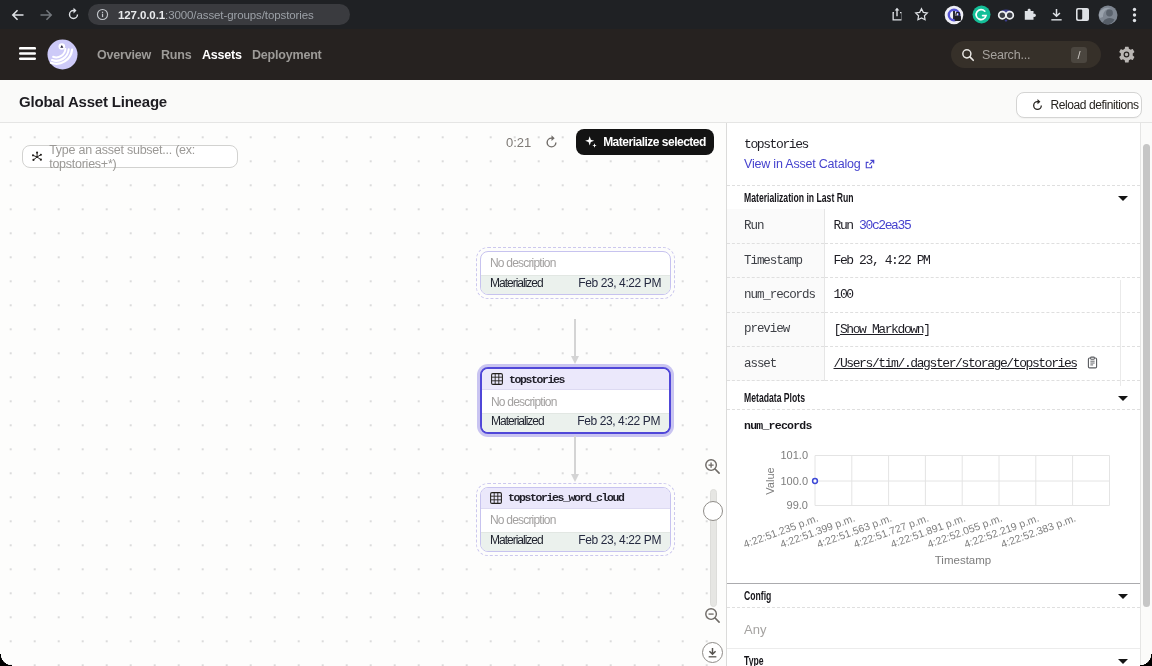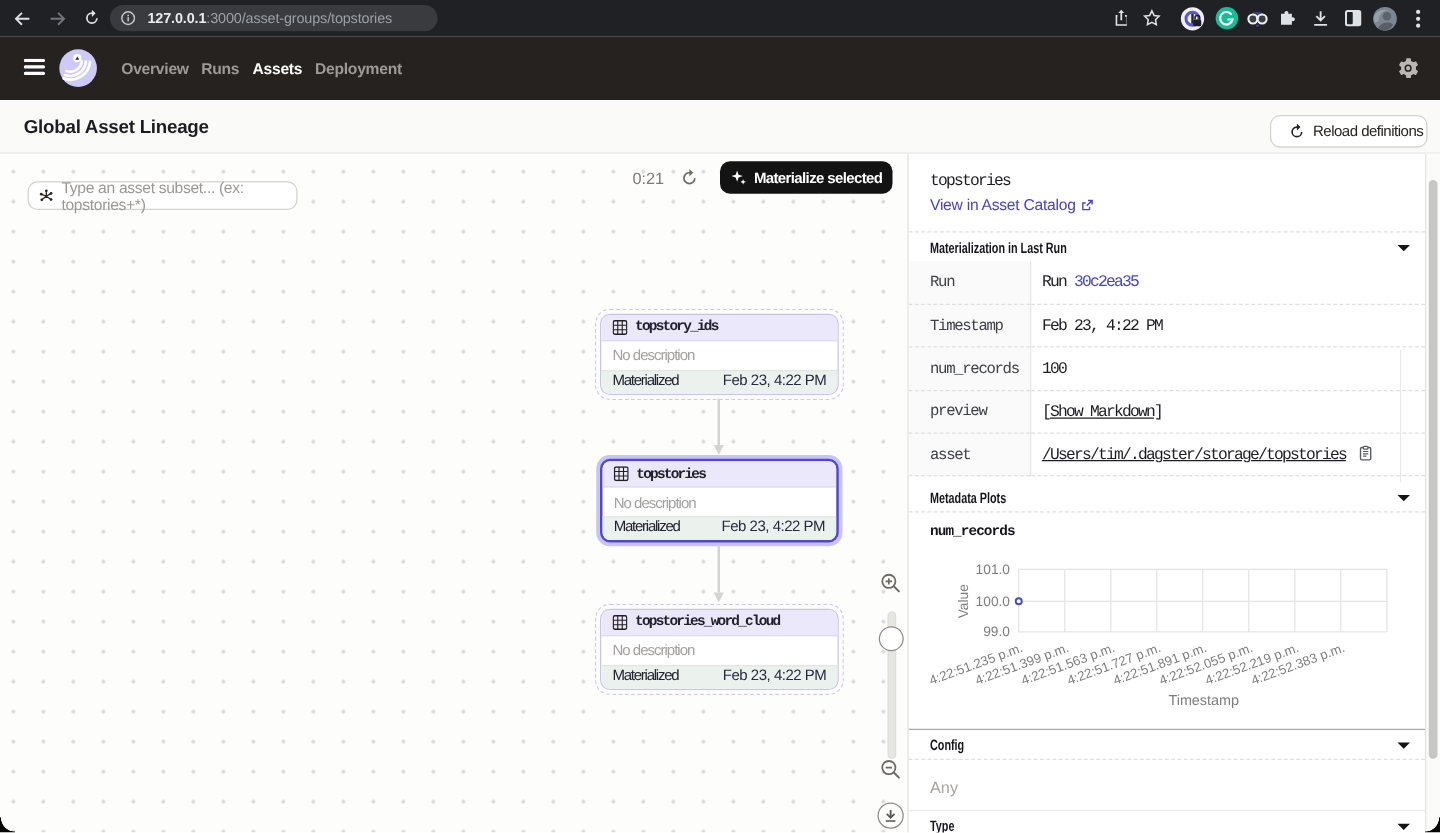--- a/index.html
+++ b/index.html
@@ -187,20 +187,28 @@
         <path d="M22.4 10.6 A13 13 0 0 1 5.1 21.7" stroke-width="2.2"></path>
         <path d="M19.0 10.3 A9.5 9.5 0 0 1 6.3 18.4" stroke-width="2.1"></path>
       </g>
       <circle cx="15.3" cy="7.8" r="3.4" fill="#FFFFFF"></circle>
       <path d="M13.7 9.0 L16.9 9.0 L15.3 6.3 Z" fill="#2A2640"></path>
     </svg>
     <span class="navlink" style="left:97px;">Overview</span>
     <span class="navlink" style="left:161px;">Runs</span>
     <span class="navlink active" style="left:202px;">Assets</span>
     <span class="navlink" style="left:252px;">Deployment</span>
+    <div id="searchpill">
+      <svg style="margin-left:10px" width="14" height="14" viewBox="0 0 16 16">
+          <circle cx="6.7" cy="6.7" r="4.6" fill="none" stroke="#E8E6E3" stroke-width="1.7"></circle>
+          <path d="M10.2 10.2 L14 14" stroke="#E8E6E3" stroke-width="1.9" stroke-linecap="round"></path>
+        </svg>
+      <span class="stext">Search...</span>
+      <div id="slashkey">/</div>
+    </div>
     <svg style="position:absolute;left:1118px;top:17px" width="17" height="17" viewBox="0 0 20 20">
         <path fill-rule="evenodd" fill="#BAB7B4" d="M10 6.6A3.4 3.4 0 1 0 10 13.4 3.4 3.4 0 0 0 10 6.6zm0 5.4a2 2 0 1 1 0-4 2 2 0 0 1 0 4zM17.3 11.2c.05-.4.08-.8.08-1.2s-.03-.8-.08-1.2l1.8-1.4c.16-.13.2-.36.1-.55l-1.7-3c-.1-.18-.33-.26-.52-.18l-2.1.85a6.7 6.7 0 0 0-2.07-1.2L12.5 1.1a.42.42 0 0 0-.42-.35h-3.4a.42.42 0 0 0-.42.35l-.32 2.26c-.76.3-1.45.7-2.07 1.2l-2.1-.85a.43.43 0 0 0-.52.18l-1.7 3c-.1.19-.06.42.1.55l1.8 1.4c-.05.4-.08.8-.08 1.2s.03.8.08 1.2l-1.8 1.4c-.16.13-.2.36-.1.55l1.7 3c.1.18.33.26.52.18l2.1-.85c.62.5 1.3.9 2.07 1.2l.32 2.26c.03.2.2.35.42.35h3.4c.21 0 .39-.15.42-.35l.32-2.26a6.7 6.7 0 0 0 2.07-1.2l2.1.85c.2.08.42 0 .52-.18l1.7-3a.42.42 0 0 0-.1-.55z"></path>
       </svg>
   </div>
   <div id="pagehead">
     <h1>Global Asset Lineage</h1>
     <div id="reloadbtn"><svg width="13" height="13" viewBox="0 0 16 16">
           <path d="M8 2.5a5.5 5.5 0 1 0 5.5 5.5h-1.6A3.9 3.9 0 1 1 8 4.1V6.6l3.6-3.3L8 0z" fill="#26231F"></path>
         </svg>Reload definitions</div>
   </div>
@@ -225,27 +233,20 @@
       <span id="timer">0:21</span>
       <svg style="position:absolute;left:544px;top:12px" width="15" height="15" viewBox="0 0 16 16">
           <path d="M8 2.6a5.4 5.4 0 1 0 5.4 5.4h-1.5A3.9 3.9 0 1 1 8 4.1V6.5l3.4-3.1L8 .3z" fill="#716D69"></path>
         </svg>
       <div id="mtz"><svg width="14" height="14" viewBox="0 0 16 16">
             <path d="M6.5 1.5 L7.8 5.4 11.7 6.7 7.8 8 6.5 11.9 5.2 8 1.3 6.7 5.2 5.4z" fill="#fff"></path>
             <path d="M12 9.5 12.7 11.3 14.5 12 12.7 12.7 12 14.5 11.3 12.7 9.5 12 11.3 11.3z" fill="#fff"></path>
           </svg>Materialize selected</div>
 
       <div class="node dashed" style="top:127.5px;">
-        <div class="nhead">
-            <svg width="12" height="12" viewBox="0 0 14 14">
-              <rect x="0.7" y="0.7" width="12.6" height="12.6" rx="1.6" fill="none" stroke="#23201D" stroke-width="1.25"></rect>
-              <path d="M1 4.9h12M1 9.1h12M4.9 1v12M9.1 1v12" stroke="#23201D" stroke-width="1.05"></path>
-            </svg>
-            <span class="nm">topstory_ids</span>
-          </div>
         <div class="ndesc">No description</div>
         <div class="nfoot">
             <span class="ml">Materialized</span>
             <span class="ts">Feb 23, 4:22 PM</span>
           </div>
       </div>
       <div class="node selected" style="top:244px;">
         <div class="nhead">
             <svg width="12" height="12" viewBox="0 0 14 14">
               <rect x="0.7" y="0.7" width="12.6" height="12.6" rx="1.6" fill="none" stroke="#23201D" stroke-width="1.25"></rect>

